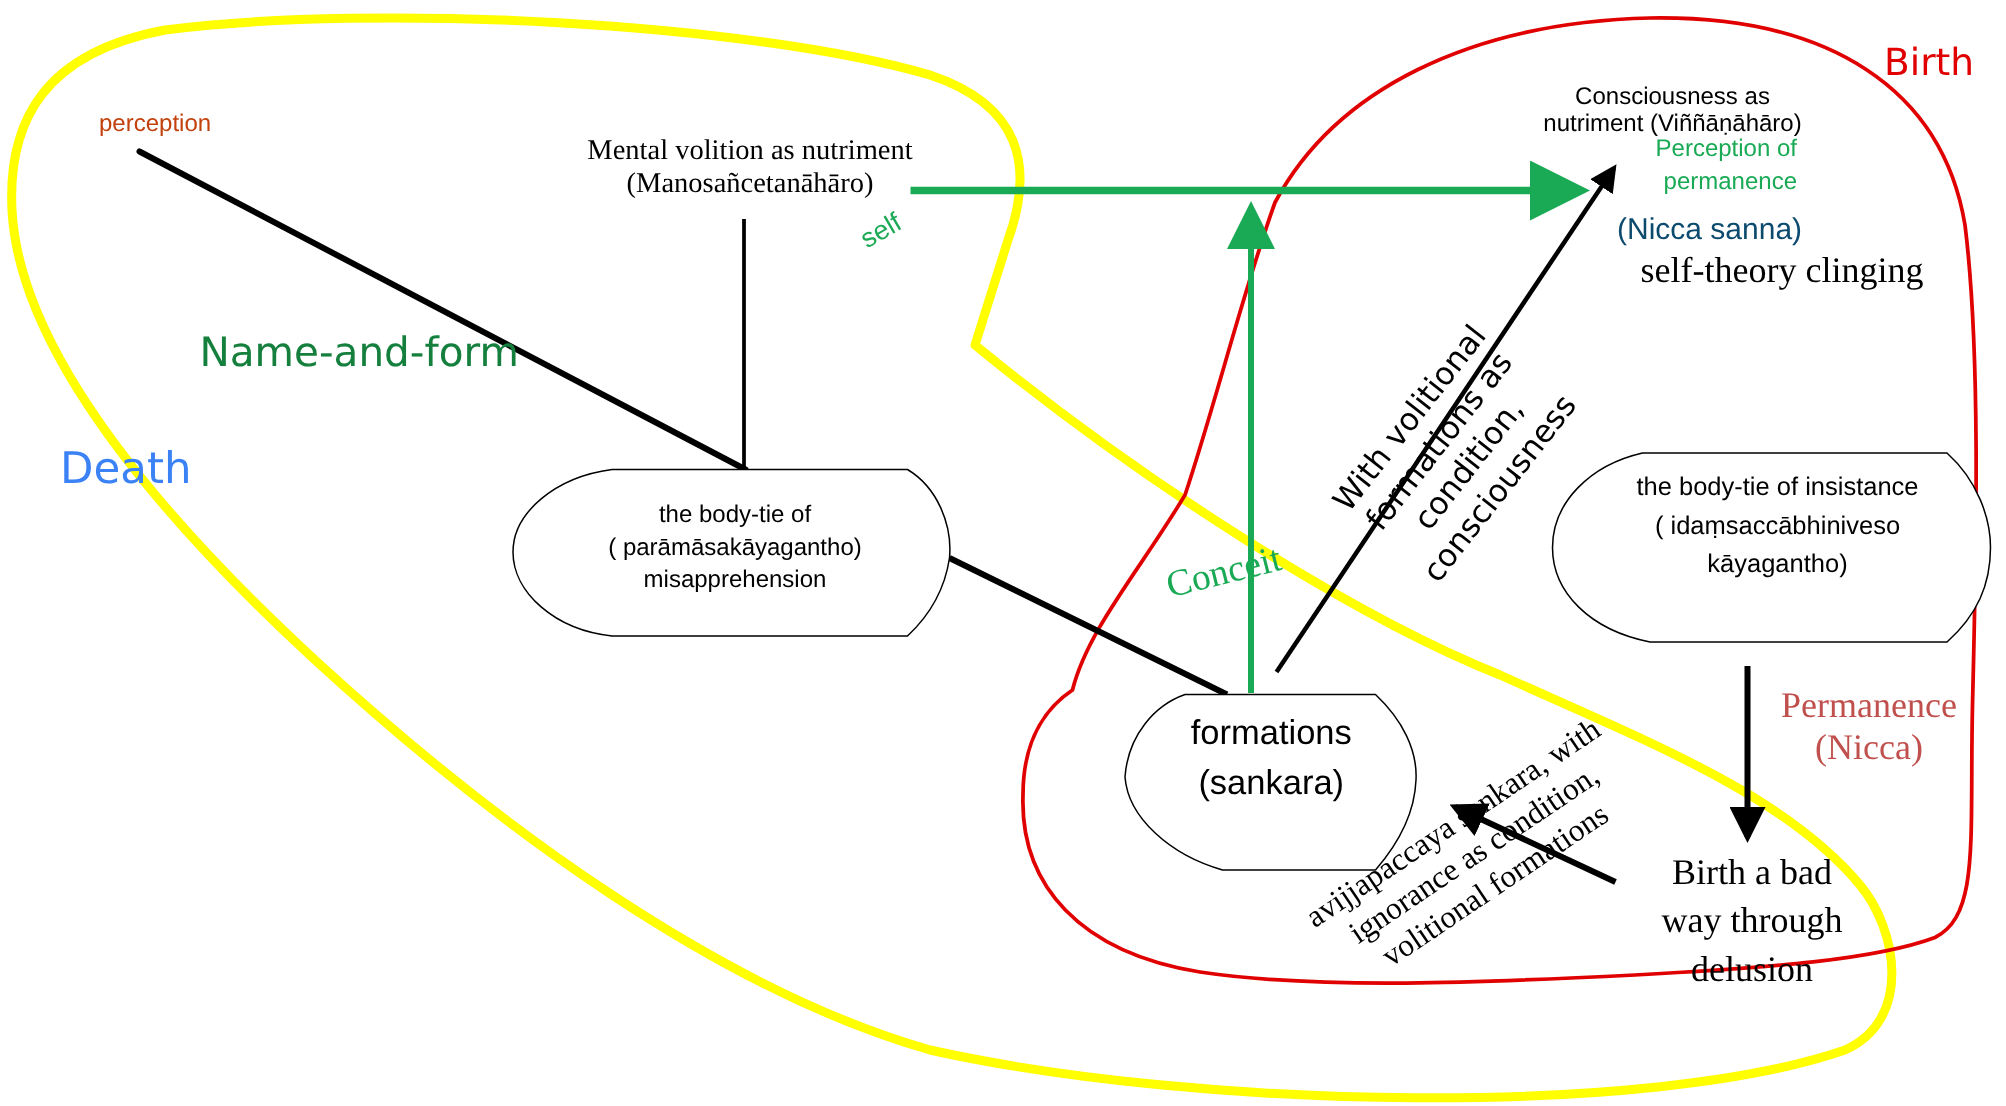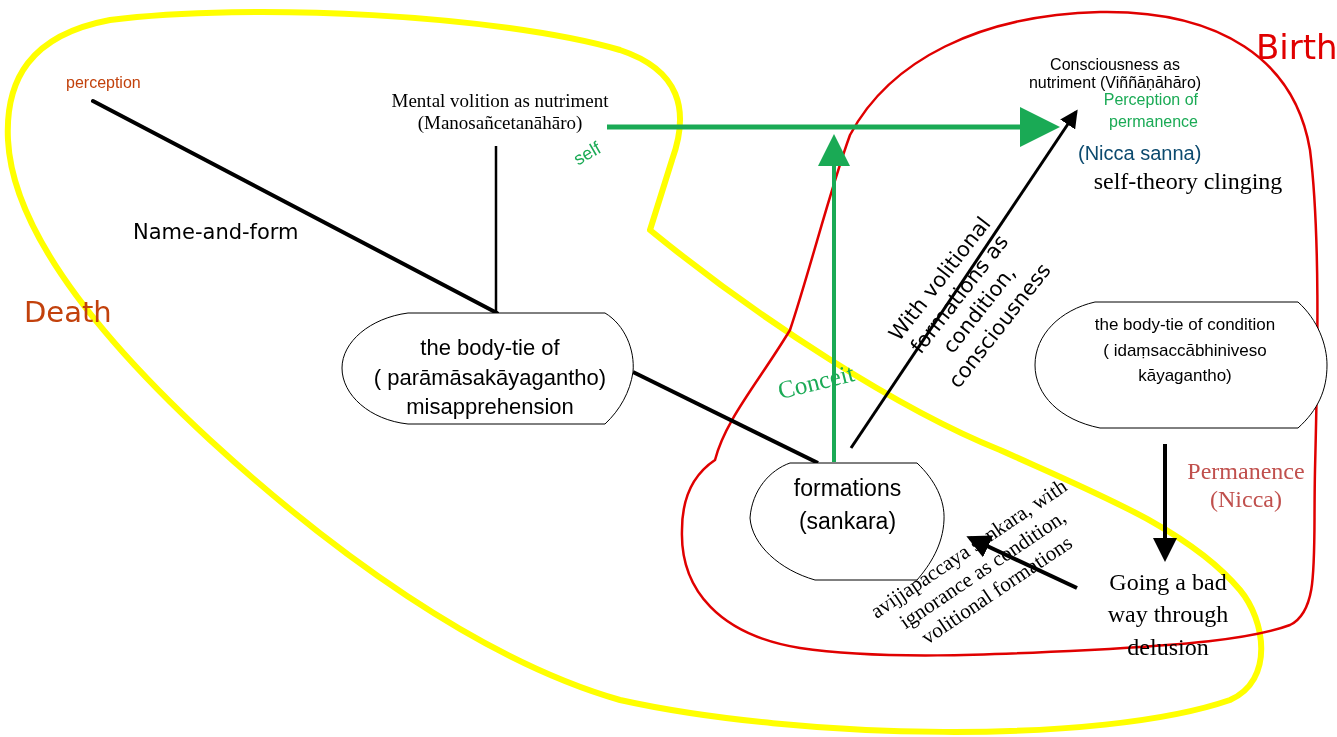--- a/index.html
+++ b/index.html
@@ -41,25 +41,25 @@
 
   <line x1="1165" y1="444" x2="1165" y2="558" stroke="#000" stroke-width="4" marker-end="url(#arrow-black)"></line>
 
   <line x1="1077" y1="588" x2="970" y2="538" stroke="#000" stroke-width="4" marker-end="url(#arrow-black)"></line>
 
   <path d="M 408,313 L 605,313 C 625,325 635,350 633,372 C 630,392 620,410 605,424 L 408,424 C 370,420 342,395 342,368 C 342,342 370,318 408,313 Z" fill="#fff" stroke="#000" stroke-width="1"></path>
   <path d="M 1095,302 L 1298,302 C 1318,320 1327,345 1327,365 C 1327,390 1318,410 1298,428 L 1100,428 C 1060,420 1035,395 1035,365 C 1035,335 1060,310 1095,302 Z" fill="#fff" stroke="#000" stroke-width="1"></path>
   <path d="M 790,463 L 917,463 C 935,480 945,500 944,520 C 943,545 930,565 917,580 L 815,580 C 780,570 752,545 750,518 C 752,490 770,470 790,463 Z" fill="#fff" stroke="#000" stroke-width="1"></path>
 </svg>
 
-<div class="lbl cal" style="left:24px; top:296px; font-size:29px; color:#c2410c;">Death</div>
-<div class="lbl cal" style="left:1256px; top:28px; font-size:34px; color:#E00000;">Birth</div>
+<div class="lbl cal" style="left:40px; top:296px; font-size:29px; color:#3b82f6;">Death</div>
+<div class="lbl cal" style="left:1256px; top:28px; font-size:25px; color:#E00000;">Birth</div>
 
 <div class="lbl sans" style="left:66px; top:74px; font-size:16px; color:#c2410c;">perception</div>
-<div class="lbl cal" style="left:133px; top:220px; font-size:21px; color:#000000;">Name-and-form</div>
+<div class="lbl cal" style="left:133px; top:220px; font-size:27px; color:#15803d;">Name-and-form</div>
 
 <div class="lbl serif center" style="left:358px; top:90px; width:284px; font-size:19px; color:#000;">
   <div>Mental volition as nutriment</div>
   <div>(Manosañcetanāhāro)</div>
 </div>
 
 <div class="lbl sans" style="left:570px; top:152px; font-size:18px; color:#1AAA55; transform: rotate(-30deg); transform-origin: left top;">self</div>
 
 <div class="lbl sans center" style="left:1010px; top:44px; width:210px; font-size:16px; color:#000;margin-top:12px;">
   <div>Consciousness as</div>
@@ -83,39 +83,39 @@
 </div>
 
 <div class="lbl serif" style="left:775px; top:378px; font-size:25px; color:#1AAA55; transform: rotate(-14deg); transform-origin: left top;">Conceit</div>
 
 <div class="lbl serif center" style="left:1176px; top:458px; width:140px; font-size:24px; color:#C0504D;">
   <div>Permanence</div>
   <div>(Nicca)</div>
 </div>
 
 <div class="lbl serif center" style="left:1088px; top:566px; width:160px; font-size:24px; color:#000; line-height:1.35;">
-  <div>Going a bad</div>
+  <div>Birth a bad</div>
   <div>way through</div>
   <div>delusion</div>
 </div>
 
 <div class="lbl serif center" style="left:838px; top:532px; width:290px; font-size:21px; color:#000; line-height:1.2; transform: rotate(-34deg); transform-origin: center center;">
   <div>avijjapaccaya sankara, with</div>
   <div>ignorance as condition,</div>
   <div>volitional formations</div>
 </div>
 
-<div class="node-text sans" style="left:345px; top:333px; width:290px; font-size:22px; line-height:1.35; color:#000;">
+<div class="node-text sans" style="left:345px; top:333px; width:290px; font-size:16px; line-height:1.35; color:#000;">
   <div>the body-tie of</div>
   <div>( parāmāsakāyagantho)</div>
   <div>misapprehension</div>
 </div>
 
 <div class="node-text sans" style="left:1040px; top:312px; width:290px; font-size:17px; line-height:1.5; color:#000;">
-  <div>the body-tie of condition</div>
+  <div>the body-tie of insistance</div>
   <div>( idaṃsaccābhiniveso</div>
   <div>kāyagantho)</div>
 </div>
 
 <div class="node-text sans" style="left:750px; top:472px; width:195px; font-size:23px; line-height:1.45; color:#000;">
   <div>formations</div>
   <div>(sankara)</div>
 </div>
 
 </body></html>

